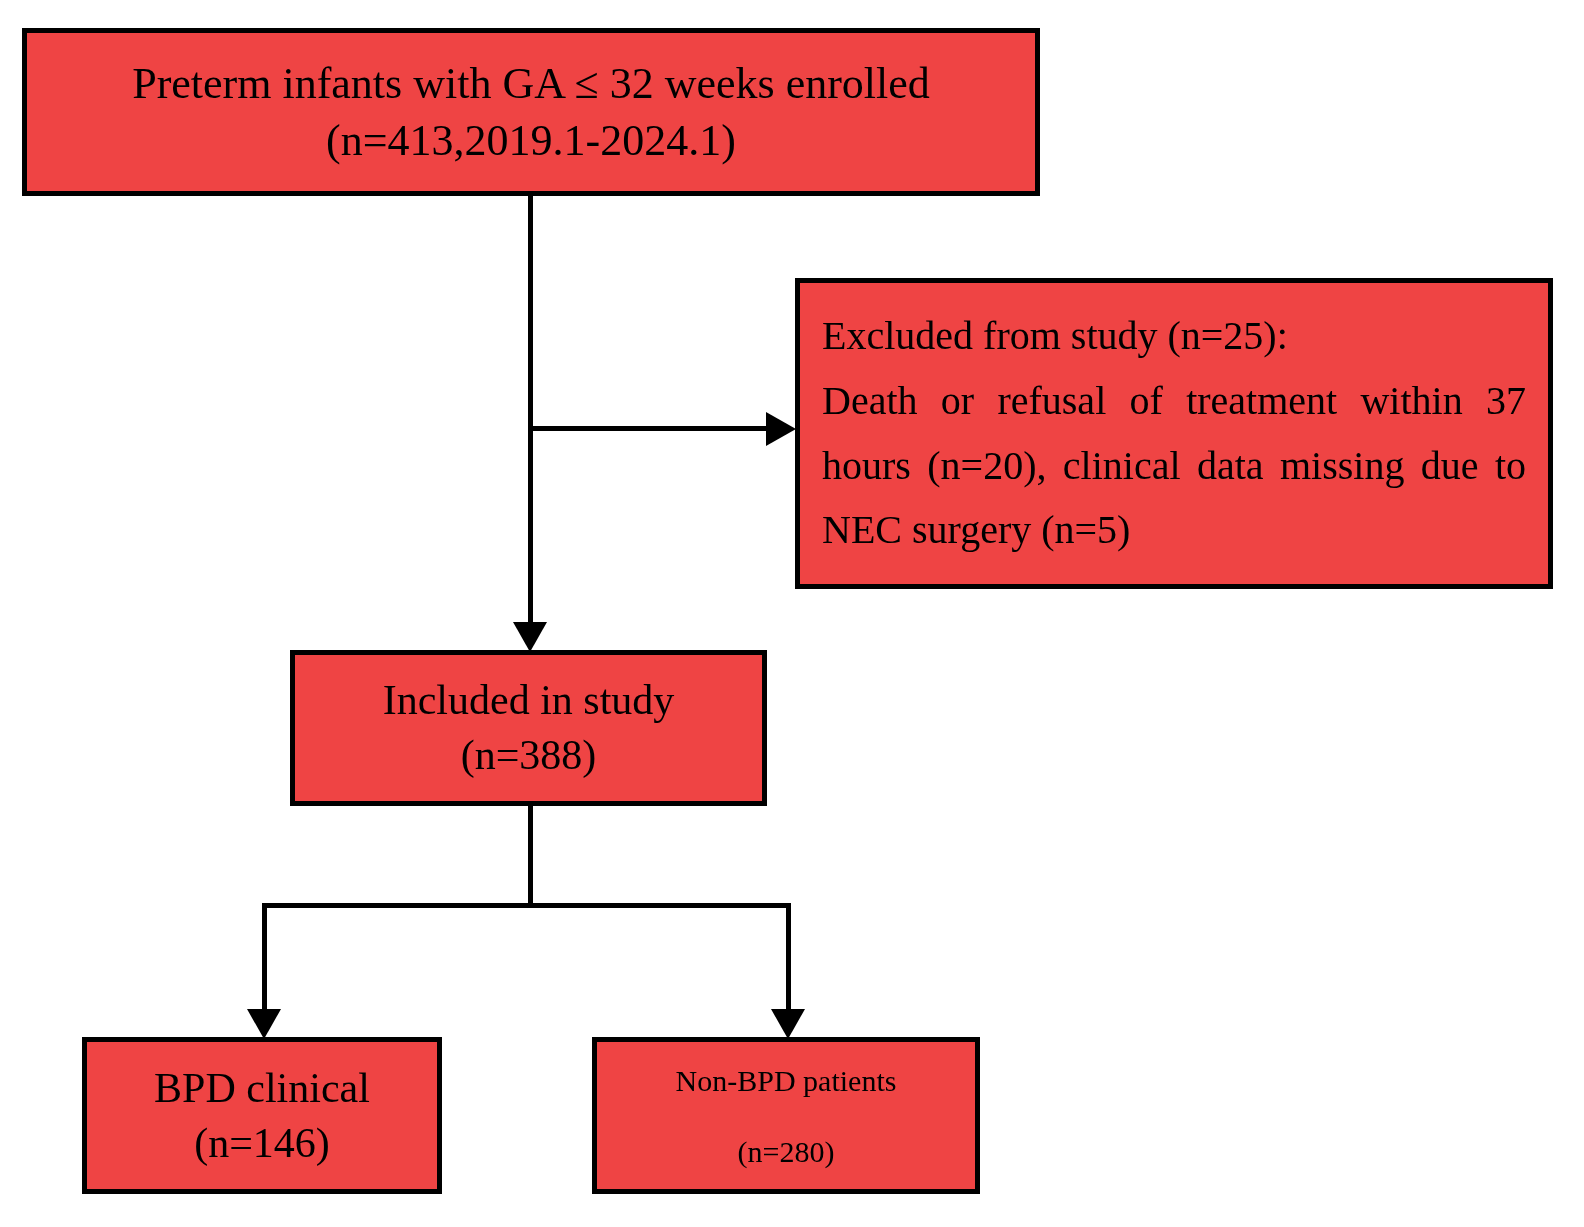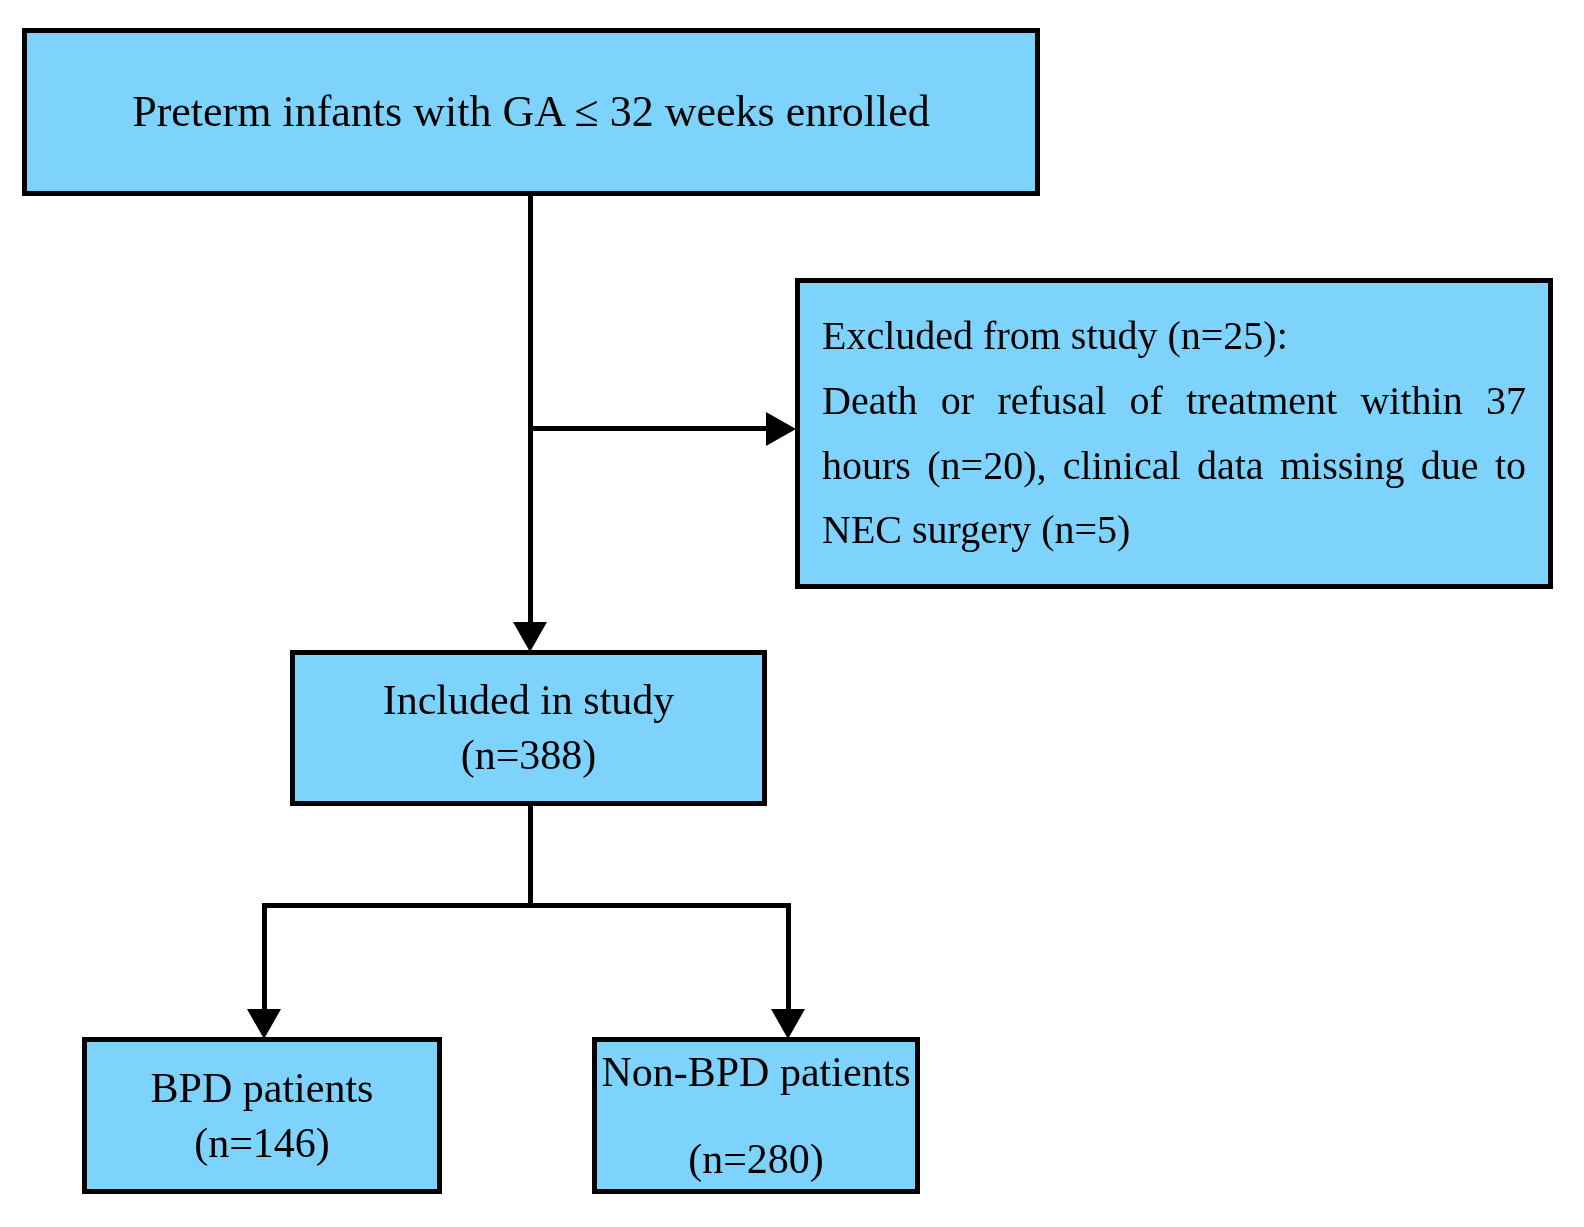--- a/index.html
+++ b/index.html
@@ -15,21 +15,21 @@
     position: relative;
     width: 1584px;
     height: 1227px;
     background: #ffffff;
     overflow: hidden;
   }
   .node {
     position: absolute;
     box-sizing: border-box;
     border: 5px solid #000000;
-    background: #7dd3fc;
+    background: #ef4444;
     display: flex;
     flex-direction: column;
     justify-content: center;
     align-items: center;
   }
   .node .line {
     display: block;
     white-space: nowrap;
     line-height: 1.30;
   }
@@ -79,23 +79,23 @@
   #box-bpd {
     left: 82px;
     top: 1037px;
     width: 360px;
     height: 157px;
     font-size: 42px;
   }
   #box-nonbpd {
     left: 592px;
     top: 1037px;
-    width: 328px;
+    width: 388px;
     height: 157px;
-    font-size: 42px;
+    font-size: 30px;
     gap: 32px;
   }
 
   
   .conn {
     position: absolute;
     background: #000000;
   }
   .v { width: 5px; }
   .h { height: 5px; }
@@ -158,34 +158,35 @@
   #arrow-bpd      { left: 247px; top: 1009px; }
   #arrow-nonbpd   { left: 771px; top: 1009px; }
 </style>
 </head>
 <body>
 
 <div id="canvas">
 
   <div class="node" id="box-enrolled">
     <span class="line">Preterm infants with GA ≤ 32 weeks enrolled</span>
+    <span class="line">(n=413,2019.1-2024.1)</span>
   </div>
 
   <div class="node" id="box-excluded">
     <span class="para first">Excluded from study (n=25):</span>
     <span class="para">Death or refusal of treatment within 37 hours (n=20), clinical data missing due to NEC surgery (n=5)</span>
   </div>
 
   <div class="node" id="box-included">
     <span class="line">Included in study</span>
     <span class="line">(n=388)</span>
   </div>
 
   <div class="node" id="box-bpd">
-    <span class="line">BPD patients</span>
+    <span class="line">BPD clinical</span>
     <span class="line">(n=146)</span>
   </div>
 
   <div class="node" id="box-nonbpd">
     <span class="line">Non-BPD patients</span>
     <span class="line">(n=280)</span>
   </div>
 
   <div class="conn v" id="stem-main"></div>
   <div class="conn h" id="branch-excluded"></div>

